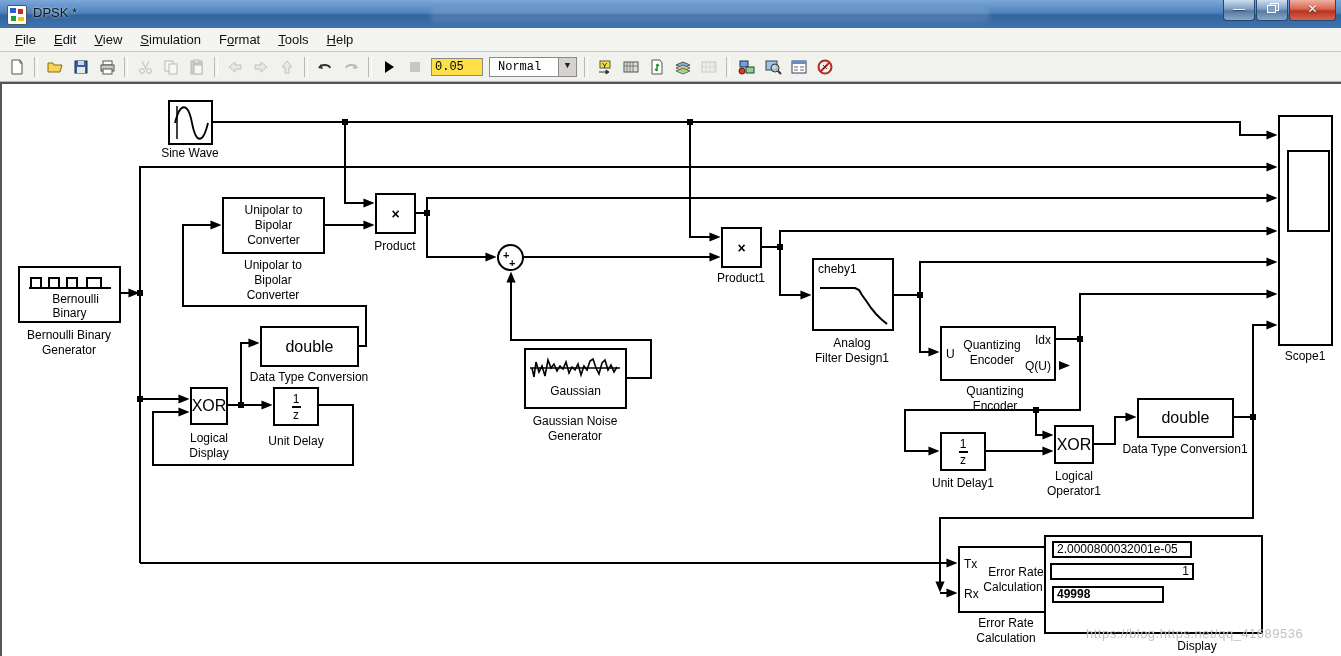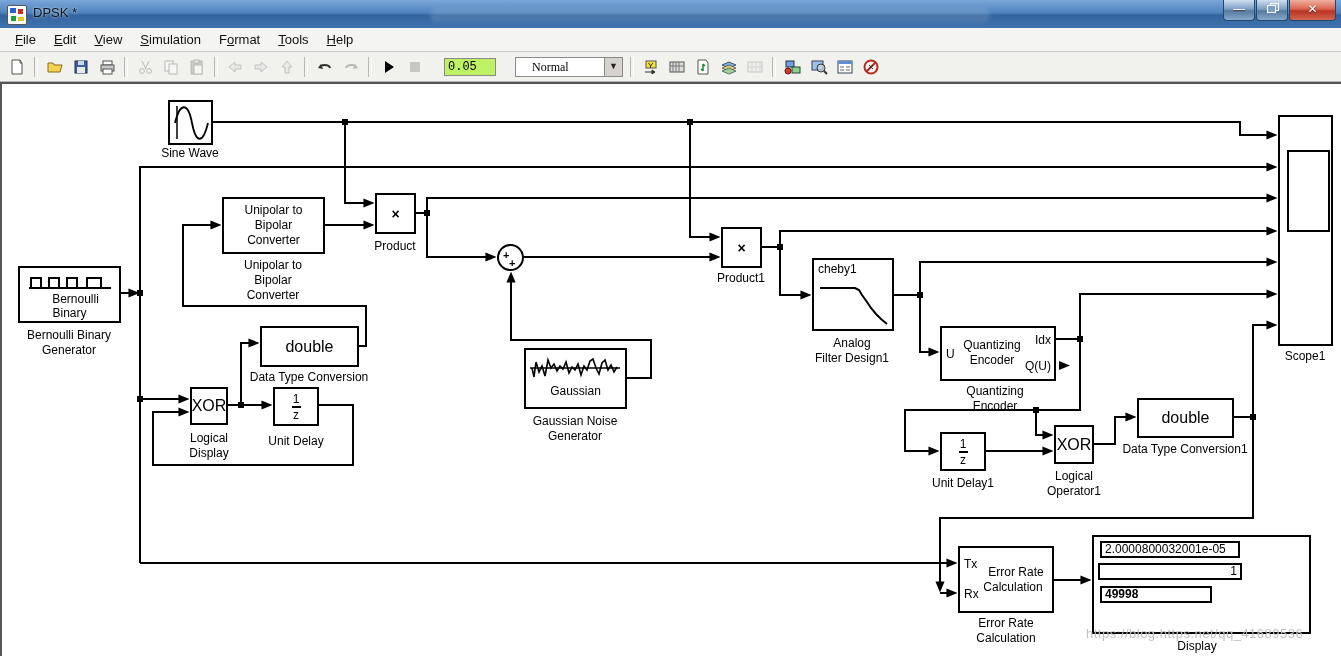--- a/index.html
+++ b/index.html
@@ -36,25 +36,25 @@
   .menu-item{padding:3px 9px;cursor:default;}
   .menu-item u{text-decoration:underline;}
 
   
   .toolbar{position:absolute;left:0;top:52px;width:100%;height:30px;background:#f1f1ee;
     border-bottom:1px solid #b5b5b5;display:flex;align-items:center;padding-left:4px;
     box-sizing:border-box;}
   .tbtn{width:24px;height:23px;display:flex;align-items:center;justify-content:center;margin:0 1px;}
   .tbtn.disabled{opacity:.4;filter:grayscale(80%);}
   .tsep{width:2px;height:20px;margin:0 4px;border-left:1px solid #b9b9b9;border-right:1px solid #fff;}
-  .tfield{width:52px;height:18px;border:1px solid #8a8a8a;background:#bef264;font-family:"Liberation Mono",monospace;
-    font-size:12px;padding:1px 3px;box-sizing:border-box;margin:0 16px;color:#000;}
-  .tdrop{width:108px;height:20px;border:1px solid #8a8a8a;background:#fff;margin:0 3px;
-    position:relative;font-family:Liberation Serif, serif;font-size:12px;line-height:18px;
-    padding-left:16px;box-sizing:border-box;color:#000;}
+  .tfield{width:52px;height:18px;border:1px solid #8a8a8a;background:#fde047;font-family:"Liberation Mono",monospace;
+    font-size:12px;padding:1px 3px;box-sizing:border-box;margin:0 3px;color:#000;}
+  .tdrop{width:88px;height:20px;border:1px solid #8a8a8a;background:#fff;margin:0 3px;
+    position:relative;font-family:Liberation Mono, monospace;font-size:12px;line-height:18px;
+    padding-left:8px;box-sizing:border-box;color:#000;}
   .tdrop .dd{position:absolute;right:0;top:0;width:17px;height:18px;background:#d6d3ce;
     border-left:1px solid #8a8a8a;text-align:center;line-height:16px;font-size:9px;color:#222;}
 
   
   .canvas{position:absolute;left:0;top:82px;width:1341px;height:574px;background:#fff;
     border-top:2px solid #555;border-left:2px solid #555;box-sizing:border-box;}
   svg.wires{position:absolute;left:0;top:0;width:1341px;height:656px;z-index:1;pointer-events:none;}
 
   .block{position:absolute;border:2px solid #000;background:#fff;box-sizing:border-box;
     z-index:2;color:#000;}
@@ -495,21 +495,21 @@
     <span class="ptext" style="left:4px;top:9px;">Tx</span>
     <span class="ptext" style="left:4px;top:39px;">Rx</span>
     <div class="ctext" style="top:17px;left:10px;">Error Rate</div>
     <div class="ctext" style="top:32px;left:7px;">Calculation</div>
   </div>
   <div class="blabel" style="left:906px;top:616px;width:200px;">
     <div>Error Rate</div>
       <div>Calculation</div>
   </div>
 
-  <div class="block" style="left:1092px;top:535px;width:219px;height:99px;">
+  <div class="block" style="left:1044px;top:535px;width:219px;height:99px;">
     <div class="dispfield" style="left:6px;top:4px;width:140px;height:17px;text-align:left;">2.0000800032001e-05</div>
     <div class="dispfield" style="left:4px;top:26px;width:144px;height:17px;text-align:right;">1</div>
     <div class="dispfield" style="left:6px;top:49px;width:112px;height:17px;text-align:left;font-weight:bold;">49998</div>
   </div>
   <div class="blabel" style="left:1097px;top:639px;width:200px;">
       <div>Display</div>
     </div>
 
   <div class="block" style="left:1278px;top:115px;width:55px;height:231px;">
     <div style="position:absolute;left:7px;top:33px;width:43px;height:82px;border:2px solid #000;box-sizing:border-box;"></div>

